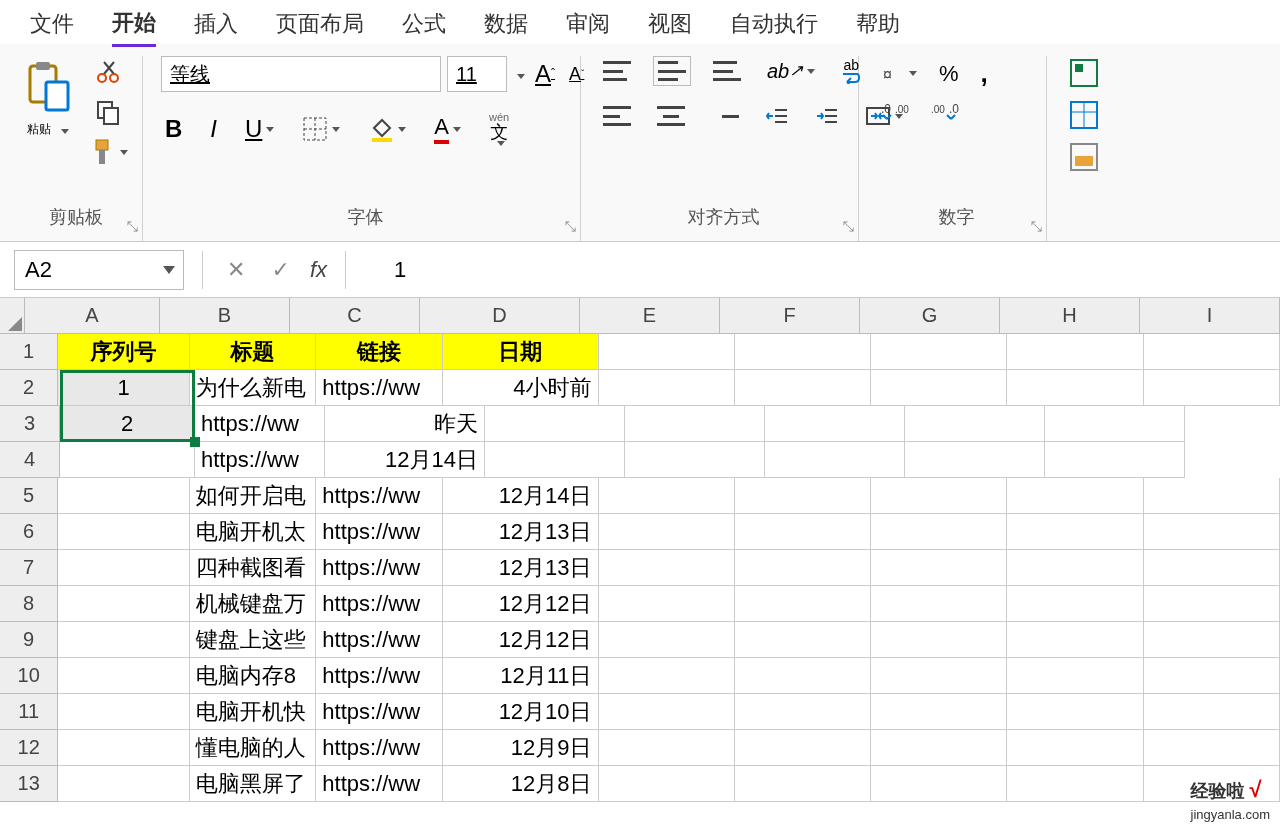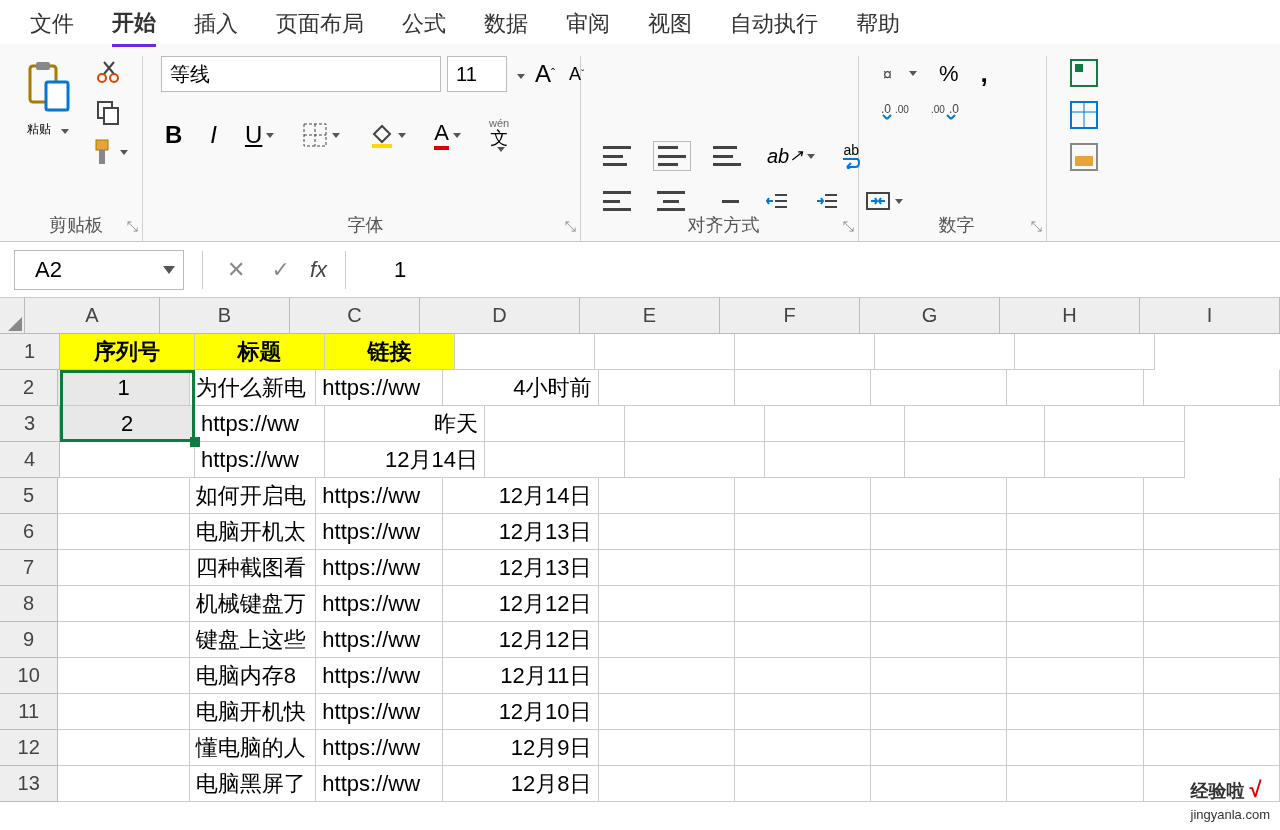--- a/index.html
+++ b/index.html
@@ -5,21 +5,21 @@
 * { box-sizing: border-box; margin: 0; padding: 0; font-family: "Microsoft YaHei", Arial, sans-serif; }
 body { background: #fff; width: 1280px; height: 830px; overflow: hidden; position: relative; }
 
 .tabs { display: flex; gap: 38px; padding: 10px 30px 0 30px; height: 44px; align-items: center; font-size: 22px; color: #333; }
 .tab { cursor: pointer; padding-bottom: 6px; }
 .tab.active { font-weight: bold; border-bottom: 3px solid #6d28d9; }
 
 .ribbon { display: flex; height: 198px; border-bottom: 1px solid #c9c9c9; padding: 12px 10px 0 10px; gap: 8px; background: #f9f9f9; }
 .group { position: relative; border-right: 1px solid #d0d0d0; padding: 0 10px 28px 10px; display: flex; flex-direction: column; }
 .group:last-child { border-right: none; }
-.group-label { position: absolute; bottom: 4px; left: 0; right: 0; text-align: center; font-size: 18px; color: #555; }
+.group-label { position: absolute; bottom: 12px; left: 0; right: 0; text-align: center; font-size: 18px; color: #555; }
 .group-dl { position: absolute; right: 4px; bottom: 6px; font-size: 14px; color: #888; }
 .row { display: flex; align-items: center; gap: 6px; }
 .btn { display: inline-flex; align-items: center; justify-content: center; border: none; background: transparent; cursor: pointer; padding: 2px 4px; }
 .drop::after { content: ""; display: inline-block; margin-left: 4px; border-top: 5px solid #555; border-left: 4px solid transparent; border-right: 4px solid transparent; }
 select, input[type=text] { border: 1px solid #bbb; font-size: 20px; padding: 4px 8px; background: #fff; }
 .font-select { width: 280px; height: 36px; }
 .size-select { width: 60px; height: 36px; }
 
 
 .clip-col1 { display: flex; flex-direction: column; align-items: center; gap: 4px; }
@@ -27,21 +27,21 @@
 
 
 .align-icon { width: 28px; height: 20px; display: flex; flex-direction: column; justify-content: space-between; }
 .align-icon span { height: 3px; background: #444; display: block; }
 
 
 .num-col { display: flex; flex-direction: column; gap: 8px; }
 
 
 .fbar { display: flex; align-items: center; height: 56px; border-bottom: 1px solid #c9c9c9; padding: 8px 14px; gap: 14px; background: #fff; }
-.namebox { width: 170px; height: 40px; border: 1px solid #bbb; display: flex; align-items: center; padding: 0 20px; font-size: 22px; position: relative; }
+.namebox { width: 170px; height: 40px; border: 1px solid #bbb; display: flex; align-items: center; padding: 0 10px; font-size: 22px; position: relative; }
 .namebox .dd { position: absolute; right: 8px; border-top: 8px solid #555; border-left: 6px solid transparent; border-right: 6px solid transparent; }
 .fbar .fx { font-style: italic; font-size: 22px; color: #444; }
 .fbar .val { font-size: 22px; padding-left: 30px; }
 .fbar-sep { width: 1px; height: 38px; background: #ccc; margin: 0 4px; }
 .fbar-icon { font-size: 22px; color: #888; padding: 0 6px; }
 
 
 .grid-wrap { display: flex; }
 .corner { width: 60px; height: 36px; background: #eee; border-right: 1px solid #bbb; border-bottom: 1px solid #bbb; display: flex; align-items: flex-end; justify-content: flex-end; }
 .corner::after { content: ""; border-bottom: 14px solid #888; border-left: 14px solid transparent; margin: 2px; }
@@ -116,21 +116,21 @@
             <rect x="8" y="2" width="12" height="10" fill="#e8a33d" stroke="#a67c00" stroke-width="1"></rect>
             <rect x="11" y="12" width="6" height="14" fill="#888"></rect>
           </svg>
       </button>
     </div>
     <div class="group-label">剪贴板</div>
     <div class="group-dl">⤡</div>
   </div>
 
   <div class="group" style="width:430px;">
-    <div class="row" style="margin-bottom:24px;">
+    <div class="row" style="margin-bottom:18px;text-decoration:underline;">
       <input type="text" class="font-select" value="等线" style="">
       <input type="text" class="size-select" value="11" style="">
       <span class="drop"></span>
       <button class="btn" style="font-size:24px;">A<sup style="font-size:12px;">ˆ</sup></button>
       <button class="btn" style="font-size:18px;">A<sup style="font-size:10px;">ˇ</sup></button>
     </div>
     <div class="row" style="gap:20px;">
       <button class="btn" style="font-weight:bold;font-size:24px;">B</button>
       <button class="btn" style="font-style:italic;font-size:24px;">I</button>
       <button class="btn drop" style="text-decoration:underline;font-size:24px;">U</button>
@@ -152,21 +152,21 @@
       </button>
       <button class="btn drop" style="flex-direction:column;line-height:1;">
         <span style="font-size:11px;color:#666;">wén</span>
         <span style="font-size:18px;">文</span>
       </button>
     </div>
     <div class="group-label">字体</div>
     <div class="group-dl">⤡</div>
   </div>
 
-  <div class="group" style="width:270px;justify-content:flex-end;">
+  <div class="group" style="width:270px;">
     <div class="row" style="gap:18px;margin-bottom:18px;">
       <button class="btn">
           <div class="align-icon">
             <span></span>
             <span style="width:70%"></span>
             <span style="width:85%"></span>
           </div>
         </button>
       <button class="btn" style="border:1px solid #bbb;padding:4px;">
           <div class="align-icon">
@@ -323,20 +323,21 @@
       <div class="col-h cI">I</div>
     </div>
   </div>
 
   <div class="rows" id="rows">
       <div class="grid-wrap">
         <div class="row-h rH">1</div>
         <div class="cell rH cA hl">序列号</div>
         <div class="cell rH cB hl">标题</div>
         <div class="cell rH cC hl">链接</div>
+        <div class="cell rH cD hl">日期</div>
         <div class="cell rH cE"></div>
         <div class="cell rH cF"></div>
         <div class="cell rH cG"></div>
         <div class="cell rH cH"></div>
         <div class="cell rH cI"></div>
       </div>
       <div class="grid-wrap">
         <div class="row-h rH">2</div>
         <div class="cell rH cA" style="justify-content: center; background: rgb(232, 232, 232);">1</div>
         <div class="cell rH cB">为什么新电</div>

